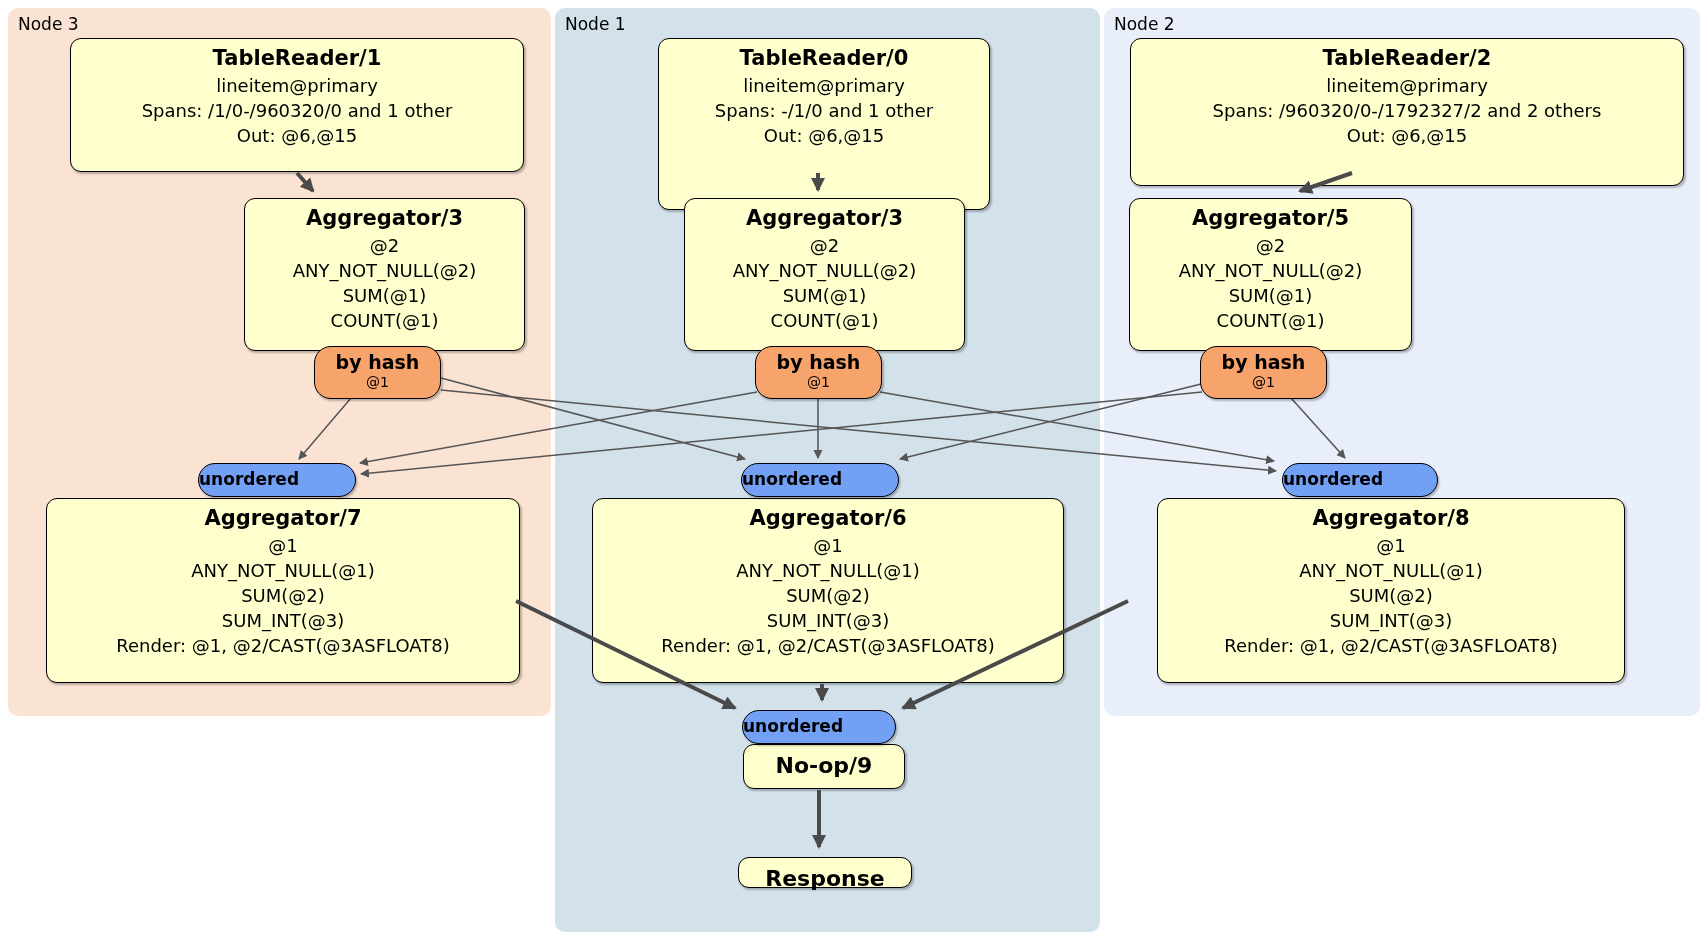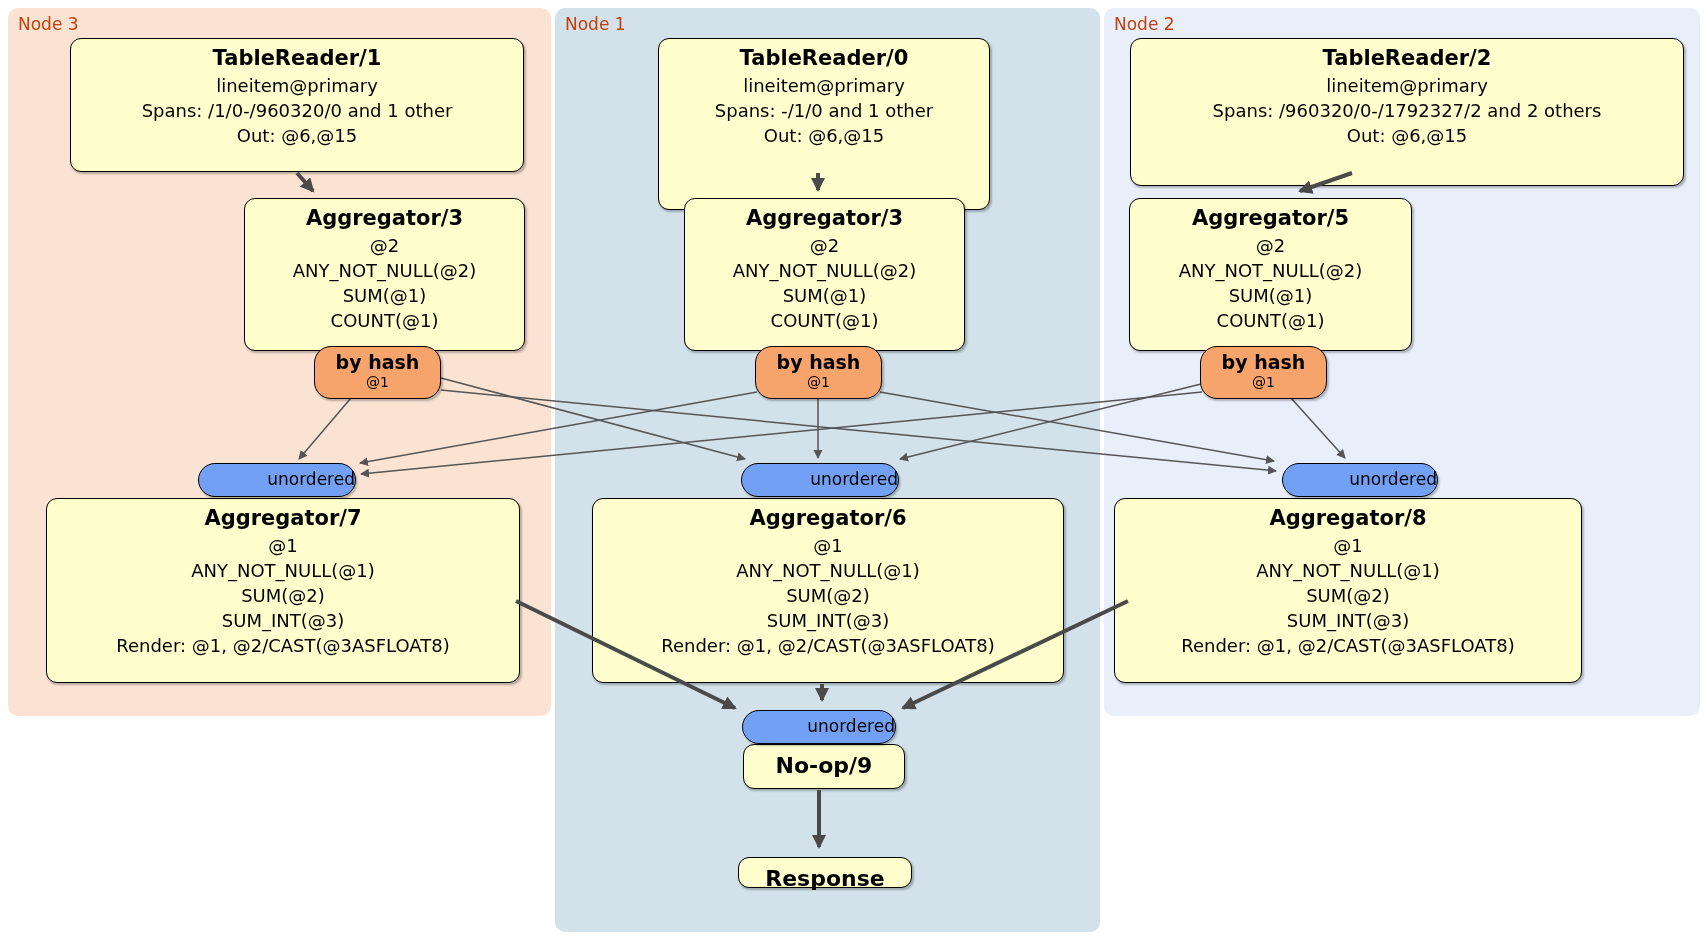--- a/index.html
+++ b/index.html
@@ -1,21 +1,21 @@
 <!DOCTYPE html>
 <html><head>
 <meta charset="utf-8">
 <style>
   html,body{margin:0;padding:0;background:#ffffff;}
   #canvas{
     position:relative;width:1708px;height:940px;overflow:hidden;
     font-family:"DejaVu Sans","Liberation Sans",sans-serif;color:#000;
   }
   .panel{position:absolute;border-radius:10px;z-index:0;}
-  .panel-label{position:absolute;left:10px;top:6px;font-size:17px;color:#c2410c;}
+  .panel-label{position:absolute;left:10px;top:6px;font-size:17px;color:#000000;}
   #panel-node3{left:8px;top:8px;width:543px;height:708px;background:#fbe3d4;}
   #panel-node1{left:555px;top:8px;width:545px;height:924px;background:#d2e1ea;}
   #panel-node2{left:1104px;top:8px;width:596px;height:708px;background:#e9eefb;}
 
   .proc{
     position:absolute;background:#ffffcd;border:1.6px solid #000;border-radius:11px;
     box-shadow:1.5px 2px 2px rgba(0,0,0,0.25);text-align:center;z-index:1;
     padding-top:5px;box-sizing:border-box;margin-left:6px;
   }
   .proc .title{font-weight:bold;font-size:21px;line-height:29px;}
@@ -25,22 +25,22 @@
   .router{
     position:absolute;background:#f7a36c;border:1.6px solid #000;border-radius:17px;
     box-shadow:1.5px 2px 2px rgba(0,0,0,0.25);text-align:center;z-index:3;
     box-sizing:border-box;padding-top:4px;
   }
   .router .rlabel{font-weight:bold;font-size:19px;line-height:23px;}
   .router .rdetail{font-size:14px;line-height:17px;}
 
   .sync{
     position:absolute;background:#71a0f5;border:1.6px solid #000;border-radius:17px;
-    box-shadow:1.5px 2px 2px rgba(0,0,0,0.25);text-align:right;z-index:3;
-    font-weight:normal;font-size:17px;line-height:30px;box-sizing:border-box;
+    box-shadow:1.5px 2px 2px rgba(0,0,0,0.25);text-align:left;z-index:3;
+    font-weight:bold;font-size:17px;line-height:30px;box-sizing:border-box;
   }
 
   #edges{position:absolute;left:0;top:0;z-index:2;pointer-events:none;}
 </style>
 </head>
 <body>
 
 <div id="canvas">
 
   <div class="panel" id="panel-node3">
@@ -103,21 +103,21 @@
     <div class="line">Render: @1, @2/CAST(@3ASFLOAT8)</div>
   </div>
   <div class="proc" style="left:586px;top:498px;width:472px;height:185px;">
     <div class="title">Aggregator/6</div>
     <div class="line">@1</div>
     <div class="line">ANY_NOT_NULL(@1)</div>
     <div class="line">SUM(@2)</div>
     <div class="line">SUM_INT(@3)</div>
     <div class="line">Render: @1, @2/CAST(@3ASFLOAT8)</div>
   </div>
-  <div class="proc" style="left:1108px;top:498px;width:468px;height:185px;">
+  <div class="proc" style="left:1151px;top:498px;width:468px;height:185px;">
     <div class="title">Aggregator/8</div>
     <div class="line">@1</div>
     <div class="line">ANY_NOT_NULL(@1)</div>
     <div class="line">SUM(@2)</div>
     <div class="line">SUM_INT(@3)</div>
     <div class="line">Render: @1, @2/CAST(@3ASFLOAT8)</div>
   </div>
 
   <div class="proc small" style="left:737px;top:744px;width:162px;height:45px;padding-top:0;text-align:center;">
     <div class="title" style="line-height:42px;">No-op/9</div>

